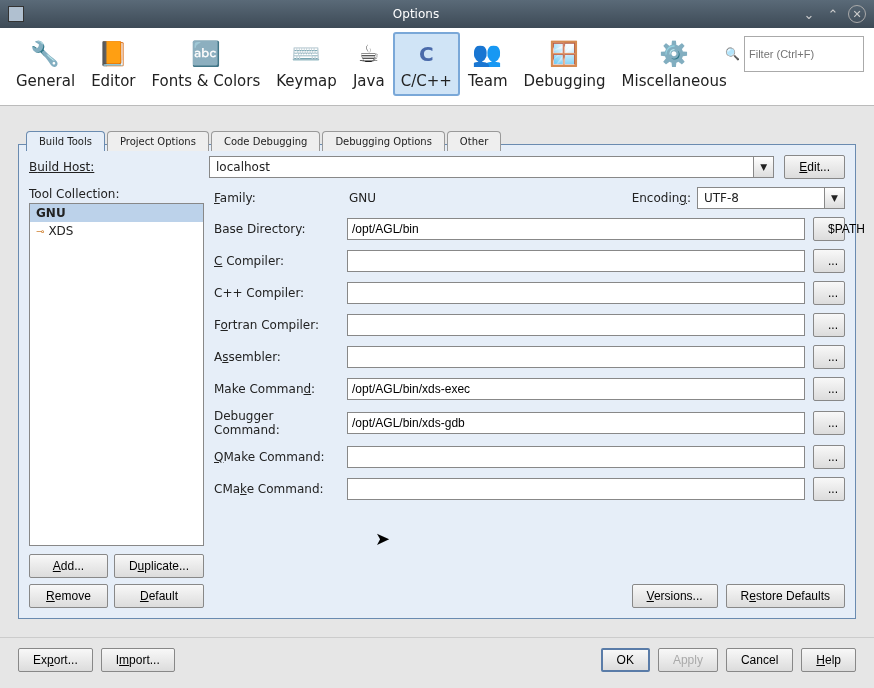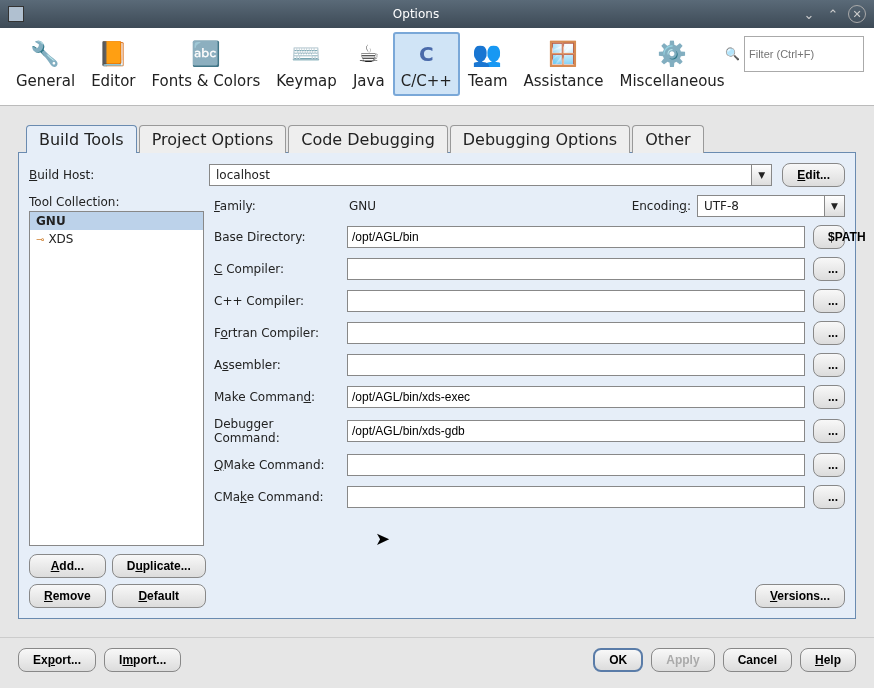--- a/index.html
+++ b/index.html
@@ -15,29 +15,29 @@
 .toolbar { height: 78px; background: #fff; border-bottom: 1px solid #bbb; display: flex; align-items: flex-start; padding: 4px 8px; gap: 0; position: relative; }
 .tool-item { display: flex; flex-direction: column; align-items: center; padding: 4px 6px; cursor: pointer; border: 2px solid transparent; border-radius: 3px; }
 .tool-item.active { background: #d0e4f6; border: 2px solid #7aa8d8; }
 .tool-icon { width: 32px; height: 32px; display: flex; align-items: center; justify-content: center; font-size: 24px; margin-bottom: 2px; }
 .tool-label { font-size: 15px; }
 .toolbar-search { position: absolute; right: 10px; top: 8px; display: flex; align-items: center; gap: 4px; }
 .toolbar-search input { width: 120px; height: 36px; border: 1px solid #aaa; padding: 0 4px; font-size: 11px; }
 
 .content { flex: 1; padding: 18px; display: flex; flex-direction: column; }
 .tabs { display: flex; margin-left: 8px; }
-.tab { padding: 4px 12px; border: 1px solid #999; border-bottom: none; background: #eee; cursor: pointer; font-size: 16px; margin-right: 2px; border-radius: 4px 4px 0 0; position: relative; top: 1px; }
+.tab { padding: 4px 12px; border: 1px solid #999; border-bottom: none; background: #eee; cursor: pointer; font-size: 10px; margin-right: 2px; border-radius: 4px 4px 0 0; position: relative; top: 7px; }
 .tab.active { background: #e6eef8; border-color: #6a8bb0; z-index: 2; }
 .panel { flex: 1; border: 1px solid #6a8bb0; background: #e6eef8; padding: 10px; display: flex; flex-direction: column; }
 
 .top-row { display: flex; align-items: center; gap: 10px; margin-bottom: 8px; }
-.top-row label { width: 170px; }
+.top-row label { width: 170px; text-decoration: underline; }
 .combo { flex: 1; height: 22px; border: 1px solid #888; background: #fff; display: flex; align-items: center; padding: 0 6px; position: relative; }
 .combo .arrow { position: absolute; right: 0; top: 0; bottom: 0; width: 20px; border-left: 1px solid #888; background: linear-gradient(#fff,#ddd); display: flex; align-items: center; justify-content: center; font-size: 9px; }
-.btn { height: 24px; padding: 0 14px; border: 1px solid #888; background: linear-gradient(#f8f8f8,#dcdcdc); cursor: pointer; font-size: 12px; border-radius: 8px; font-weight: bold; }
+.btn { height: 24px; padding: 0 14px; border: 1px solid #888; background: linear-gradient(#f8f8f8,#dcdcdc); cursor: pointer; font-size: 12px; border-radius: 2px; }
 .btn:disabled { color: #aaa; }
 
 .mid { flex: 1; display: flex; gap: 10px; }
 .left-col { width: 175px; display: flex; flex-direction: column; }
 .left-col-label { font-size: 12px; margin-bottom: 2px; }
 .listbox { flex: 1; border: 1px solid #888; background: #fff; overflow: auto; }
 .list-item { padding: 2px 6px; font-size: 12px; display: flex; align-items: center; gap: 4px; }
 .list-item.selected { background: #bcd2ea; font-weight: bold; }
 .key-icon { color: #d08030; font-size: 10px; }
 .left-btns { display: grid; grid-template-columns: 1fr 1fr; gap: 6px; margin-top: 8px; }
@@ -97,21 +97,21 @@
     <div class="tool-item active">
       <div class="tool-icon" style="color:#4a6aaa;font-weight:bold;font-size:20px">C</div>
       <div class="tool-label">C/C++</div>
     </div>
     <div class="tool-item">
       <div class="tool-icon">👥</div>
       <div class="tool-label">Team</div>
     </div>
     <div class="tool-item">
       <div class="tool-icon">🪟</div>
-      <div class="tool-label">Assistance</div>
+      <div class="tool-label">Debugging</div>
     </div>
     <div class="tool-item">
       <div class="tool-icon">⚙️</div>
       <div class="tool-label">Miscellaneous</div>
     </div>
     <div class="toolbar-search">
       <span>🔍</span>
       <input type="text" placeholder="Filter (Ctrl+F)" style="">
     </div>
   </div>
@@ -209,20 +209,21 @@
             <button class="btn small-btn">...</button>
           </div>
           <div class="form-row">
             <div class="form-label">CMa<u>k</u>e Command:</div>
             <input class="form-input" value="" style="">
             <button class="btn small-btn">...</button>
           </div>
 
           <div class="right-bottom">
             <button class="btn"><u>V</u>ersions...</button>
+            <button class="btn">R<u>e</u>store Defaults</button>
           </div>
         </div>
       </div>
     </div>
   </div>
 
   <div class="footer">
     <button class="btn">Ex<u>p</u>ort...</button>
     <button class="btn">I<u>m</u>port...</button>
     <div class="spacer"></div>

